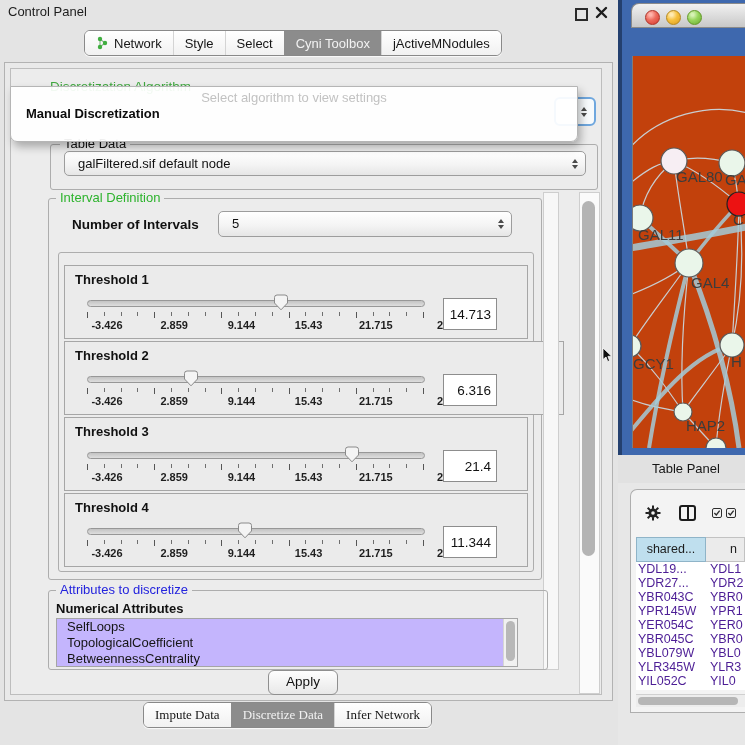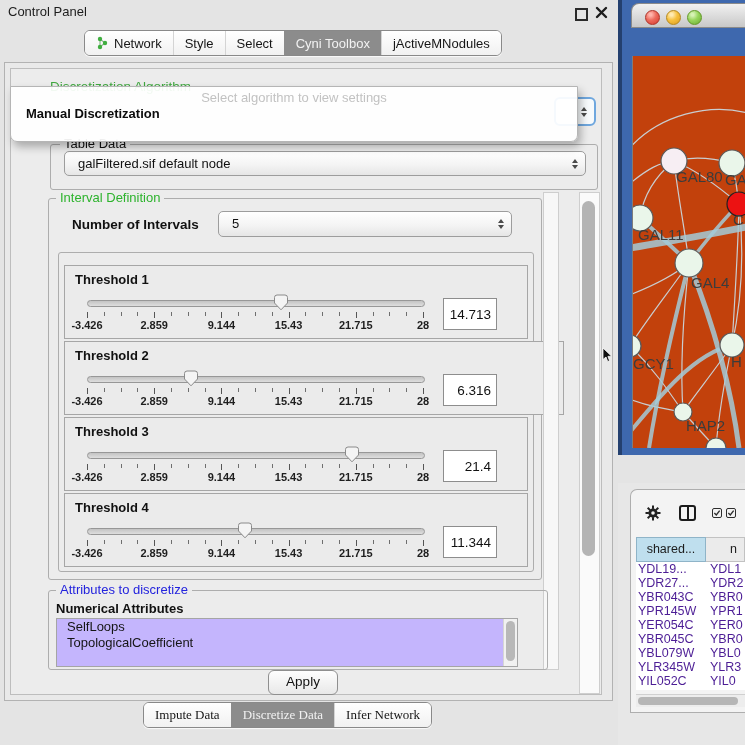--- a/index.html
+++ b/index.html
@@ -57,21 +57,21 @@
   .thr-group{left:58px;top:252px;width:474px;height:318px;}
 
   .thr-box{position:absolute;left:64px;width:462px;height:72px;background:#ebebeb;border:1px solid #a6a6a6;}
   .thr-label{position:absolute;left:10px;top:6px;font-size:13px;font-weight:bold;color:#111;}
   .slider{position:absolute;left:22px;top:29px;width:336px;height:16px;}
   .track{position:absolute;left:0;top:5px;width:100%;height:5px;border:1px solid #979797;border-radius:4px;background:linear-gradient(#c3c3c3,#dedede);}
   .handle{position:absolute;top:-1px;width:16px;height:17px;}
   .ruler{position:absolute;left:22px;top:46px;width:336px;height:20px;}
   .tick{position:absolute;top:0;width:1px;height:4px;background:#6e6e6e;}
   .tick.major{height:6px;background:#555;}
-  .tick-label{position:absolute;top:7px;transform:translateX(-50%);font-size:11px;font-weight:bold;color:#1e1e1e;white-space:nowrap;}
+  .tick-label{position:absolute;top:7px;transform:translateX(-50%);font-size:11px;font-weight:bold;color:#1e1e1e;white-space:nowrap;margin-left:20px;}
   .thr-value{position:absolute;left:378px;top:32px;width:54px;height:32px;background:#fff;border:1px solid #8d8d8d;font-size:13.5px;color:#111;text-align:right;line-height:32px;padding-right:5px;box-sizing:border-box;}
 
   
   .inner-strip{left:543px;top:192px;width:14px;height:476px;background:#f7f7f7;border:1px solid #cecece;}
   .main-sb{left:579px;top:192px;width:19px;height:500px;background:#fafafa;border:1px solid #cecece;}
   .main-sb .thumb{position:absolute;left:2px;top:8px;width:13px;height:355px;background:#b4b4b4;border-radius:7px;}
 
   
   .attr-group{left:48px;top:590px;width:498px;height:78px;}
   .attr-sub{left:56px;top:601px;font-size:13px;font-weight:bold;color:#111;}
@@ -353,20 +353,21 @@
       <div class="thumb"></div>
     </div>
 
   <div class="abs group attr-group"></div>
   <div class="abs group-title gt-blue" style="left:56px;top:583px;">Attributes to discretize</div>
   <div class="abs attr-sub">Numerical Attributes</div>
   <div class="abs attr-list">
     <div>
         <div class="attr-item">SelfLoops</div>
         <div class="attr-item">TopologicalCoefficient</div>
+        <div class="attr-item">BetweennessCentrality</div>
       </div>
     <div class="attr-sb">
         <div class="thumb"></div>
       </div>
   </div>
 
   <div class="abs apply-btn">Apply</div>
 
   <div class="abs seg bottom-tabs">
     <div class="tab">
@@ -430,20 +431,23 @@
         <circle cx="-3" cy="290" r="11" fill="#eaf6ea" stroke="#5a5a5a" stroke-width="1.2"></circle>
         <text x="0" y="313" class="nlabel">GCY1</text>
         <circle cx="99" cy="289" r="12" fill="#eaf6ea" stroke="#5a5a5a" stroke-width="1.2"></circle>
         <text x="98" y="311" class="nlabel">H</text>
         <circle cx="50" cy="356" r="9" fill="#eaf6ea" stroke="#5a5a5a" stroke-width="1.2"></circle>
         <text x="53" y="375" class="nlabel">HAP2</text>
         <circle cx="83" cy="392" r="10" fill="#eaf6ea" stroke="#5a5a5a" stroke-width="1.2"></circle>
       </svg>
   </div>
 
+  <div class="abs tp-strip">
+    <div class="tp-title">Table Panel</div>
+  </div>
   <div class="abs right-lower"></div>
   <div class="abs tbl-widget"></div>
 
   <svg class="abs gear" width="16" height="16" viewBox="0 0 16 16">
     <g fill="#222">
       <rect x="7" y="0.5" width="2" height="3.4"></rect>
         <rect x="7" y="12.1" width="2" height="3.4"></rect>
       <rect x="0.5" y="7" width="3.4" height="2"></rect>
         <rect x="12.1" y="7" width="3.4" height="2"></rect>
       <rect x="7" y="0.5" width="2" height="3.4" transform="rotate(45 8 8)"></rect>

